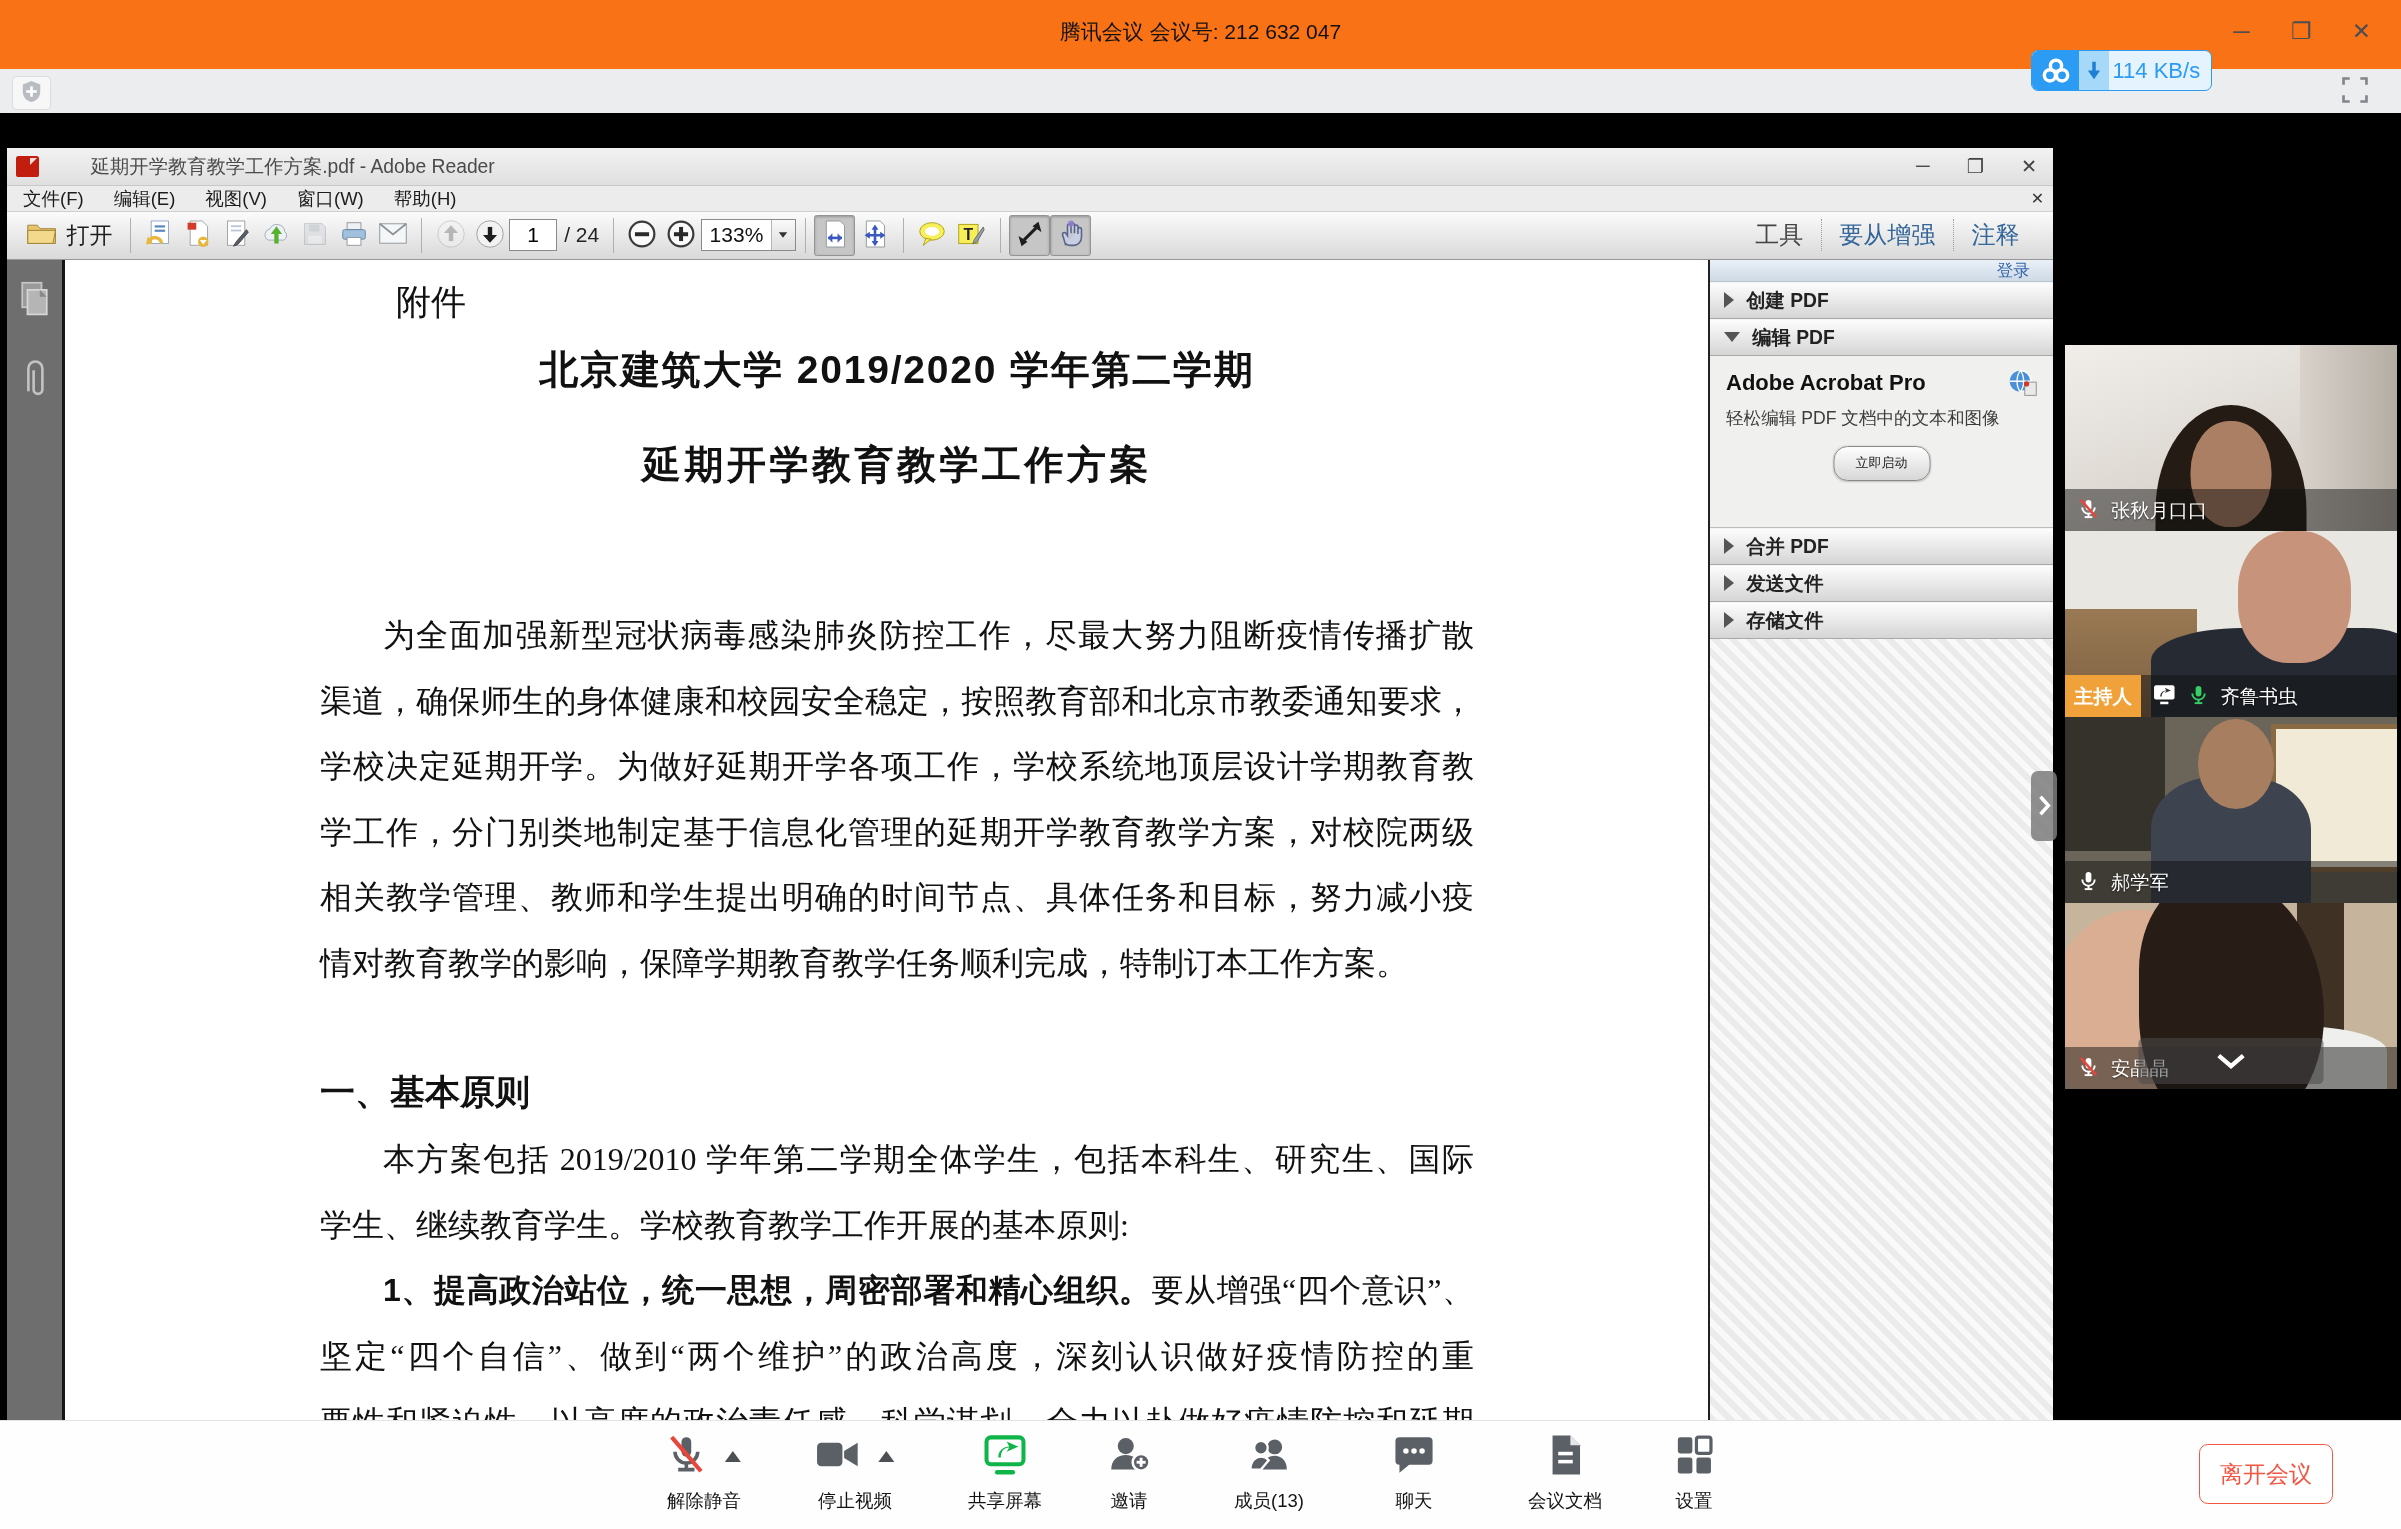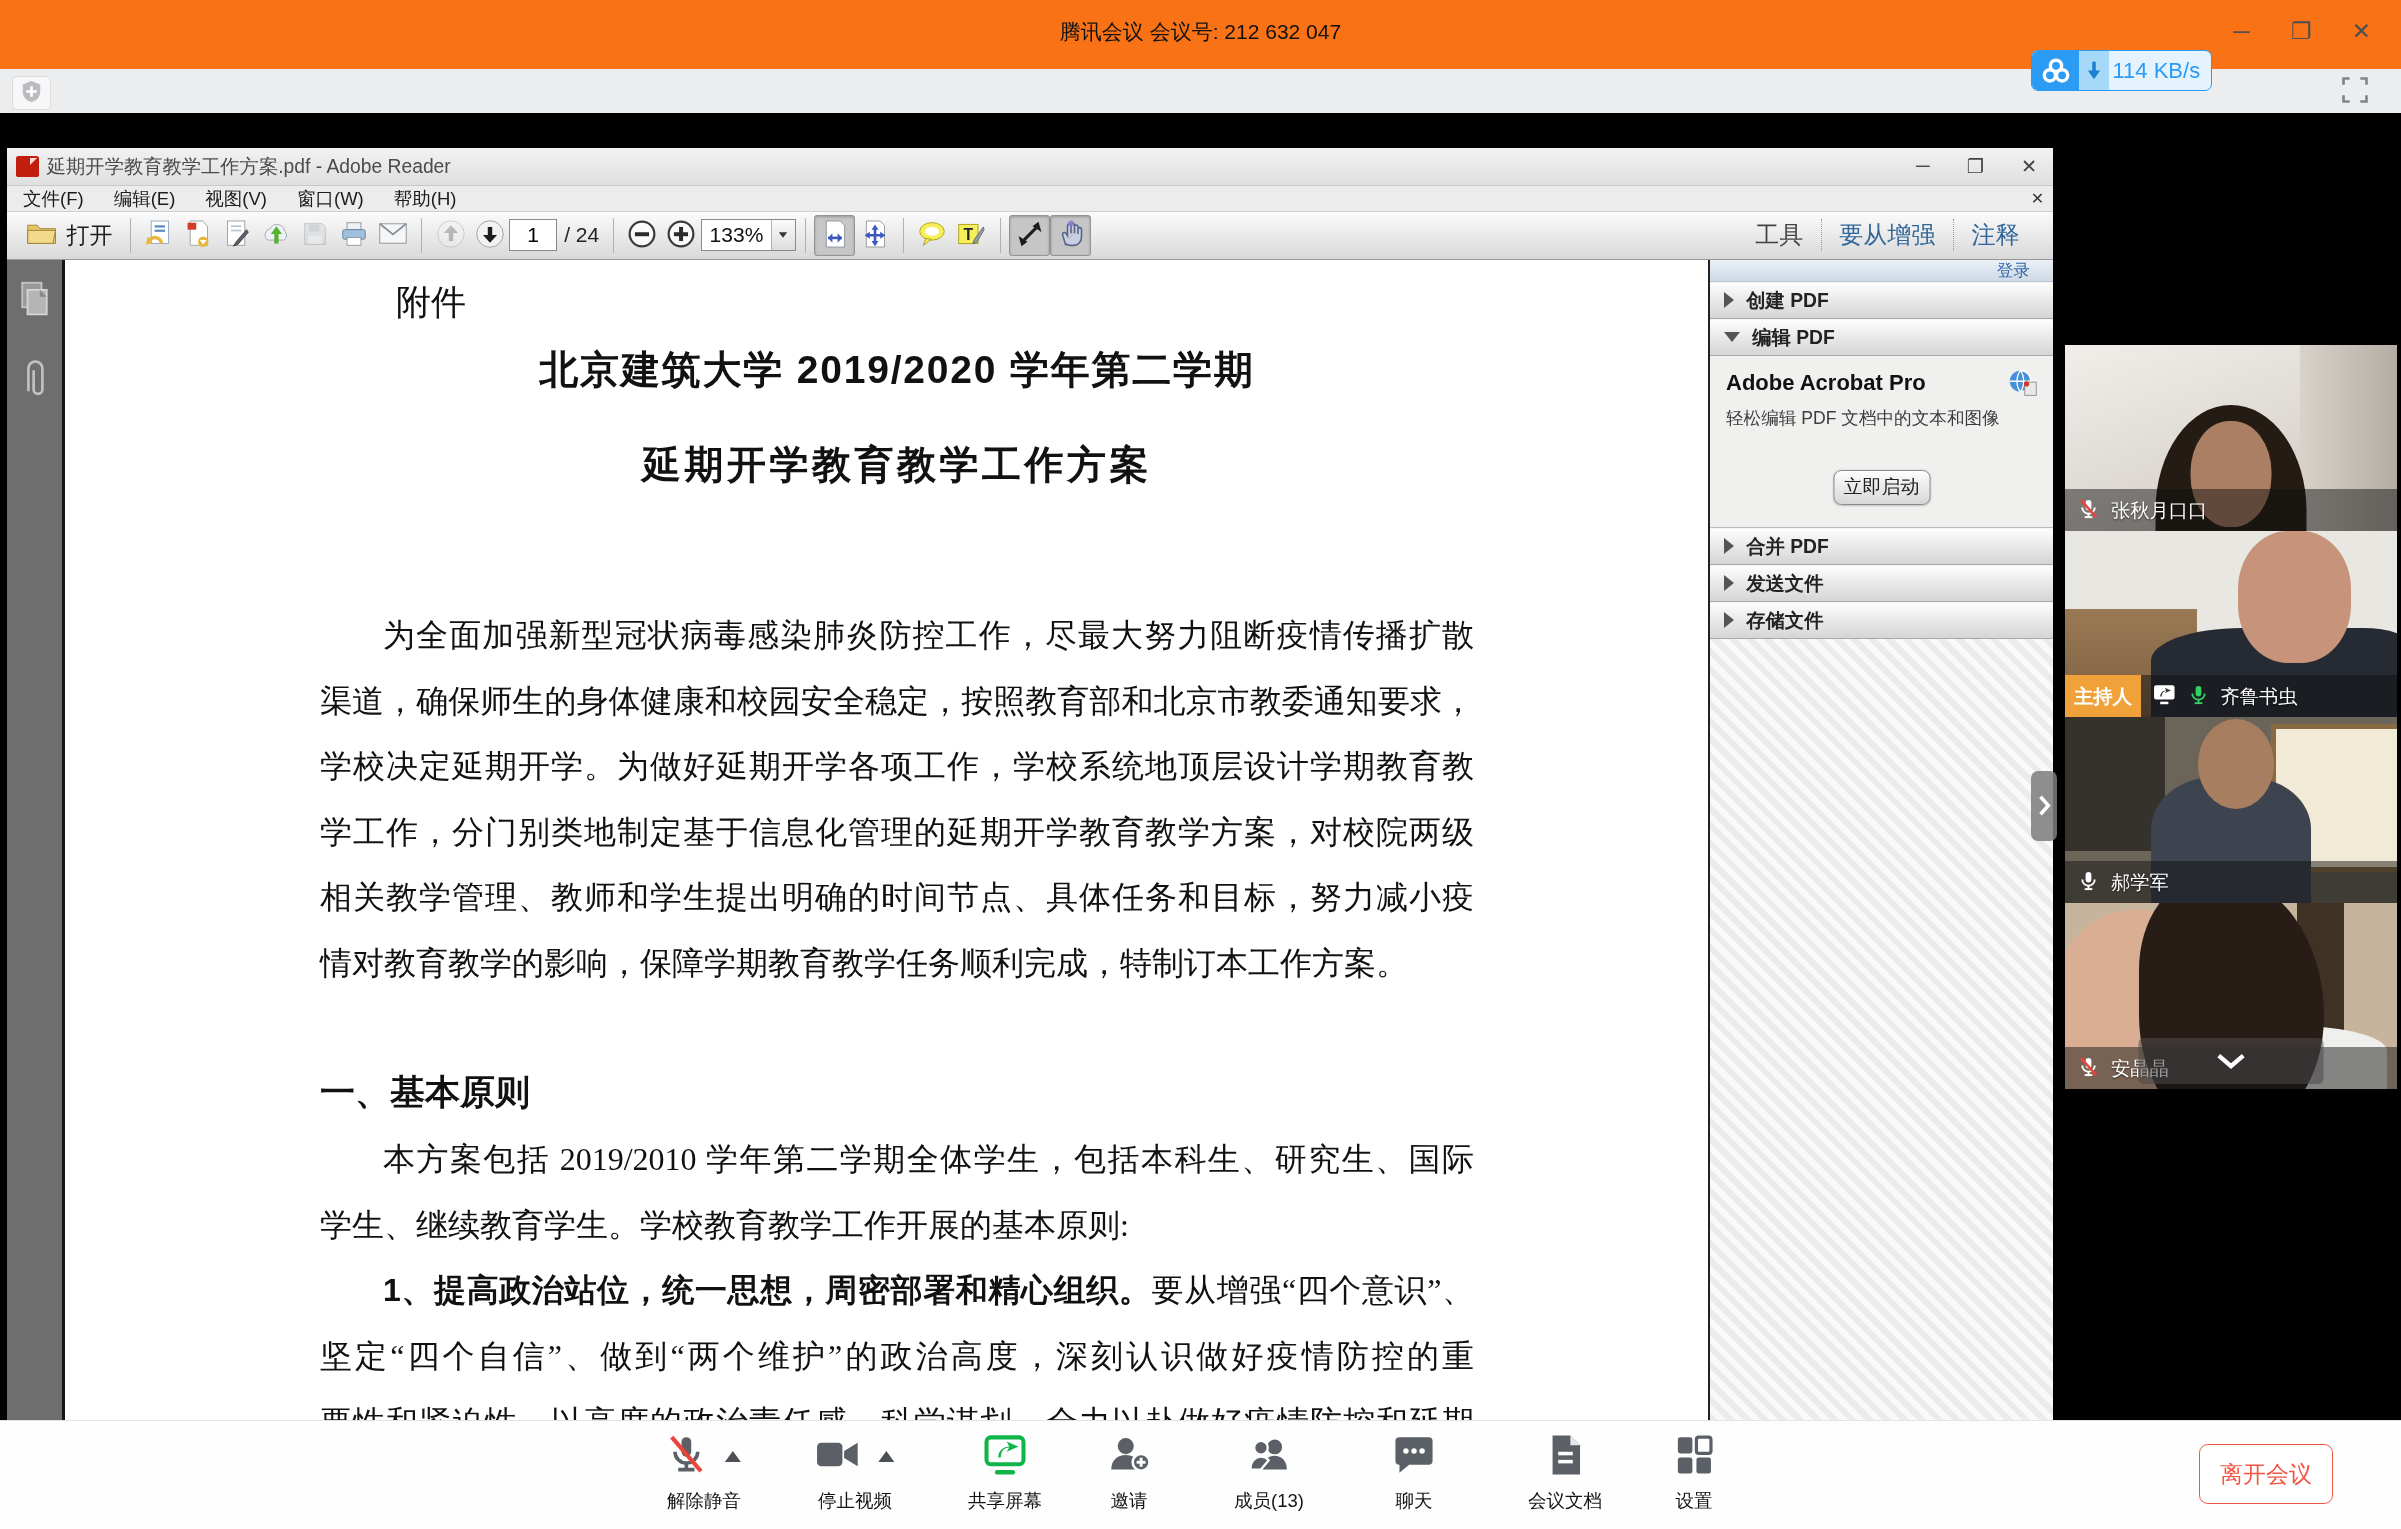--- a/index.html
+++ b/index.html
@@ -23,21 +23,21 @@
   .net-badge .dl{width:30px;background:#a6d8fa;display:flex;align-items:center;justify-content:center;}
   .net-badge .spd{flex:1;display:flex;align-items:center;color:#2b9bf4;font-size:22px;padding-left:3.5px;}
   .fs-btn{position:absolute;left:2337px;top:5.3px;width:35px;height:35px;display:flex;align-items:center;justify-content:center;}
 
   
   .screen{position:absolute;left:0;top:113px;width:2401px;height:1308px;background:#000;}
 
   
   .reader{position:absolute;left:7px;top:35px;width:2046px;height:1270px;background:#e9e9e9;}
   .r-titlebar{height:37px;background:linear-gradient(#f2f2f2,#dfdfdf);display:flex;align-items:center;
-            padding:0 8.8px;border-bottom:0.9px solid #c8c8c8;}
+            padding:0 8.8px;border-bottom:0.9px solid #c8c8c8;gap:44px;}
   .r-titlebar .pdficon{width:23px;height:21px;background:#c11e0f;border-radius:2.6px;position:relative;margin-right:8px;}
   .r-titlebar .pdficon:after{content:"";position:absolute;right:1.8px;top:1.8px;border-left:7px solid #fff;
             border-bottom:7px solid transparent;opacity:.85;}
   .r-titlebar .rtitle{font-size:19.3px;color:#4b4b4b;}
   .r-winbtns{margin-left:auto;display:flex;gap:37px;padding-right:7px;color:#444;font-size:19.3px;}
   .r-menubar{height:24.6px;background:#ececec;display:flex;align-items:center;gap:30px;padding:0 16px;
             font-size:18.5px;color:#1c1c1c;border-bottom:0.9px solid #cfcfcf;position:relative;}
   .r-menubar .doc-close{position:absolute;right:8.8px;font-size:16px;color:#333;}
   .r-toolbar{height:47px;background:linear-gradient(#fbfbfb,#d9d9d9);border-bottom:0.9px solid #979797;
             display:flex;align-items:center;padding:0 10.6px;}
@@ -92,23 +92,23 @@
           border-bottom:0.9px solid #a9a9a9;display:flex;align-items:center;padding-left:14px;gap:12.3px;}
   .prow .lbl{font-size:19.3px;color:#222;font-weight:bold;}
   .tri-r{width:0;height:0;border-top:8px solid transparent;border-bottom:8px solid transparent;
           border-left:10.6px solid #555;}
   .tri-d{width:0;height:0;border-left:8px solid transparent;border-right:8px solid transparent;
           border-top:10.6px solid #555;}
   .promo{height:157px;background:#f0f0ef;border-bottom:0.9px solid #bcbcbc;position:relative;padding:14px 16px 0 16px;}
   .promo .ptitle{font-size:22px;font-weight:bold;color:#111;}
   .promo .pdesc{font-size:17.6px;color:#3c3c3c;margin-top:10.6px;}
   .promo .launch{position:absolute;left:50%;transform:translateX(-50%);top:90px;width:95px;height:33px;
-          background:linear-gradient(#fefefe,#d7d7d7);border:0.9px solid #8a8a8a;border-radius:8px;
-          display:flex;align-items:center;justify-content:center;font-size:19px;color:#222;
-          box-shadow:0 0.9px 1.8px rgba(0,0,0,.2);margin-top:24px;}
+          background:linear-gradient(#fefefe,#d7d7d7);border:0.9px solid #8a8a8a;border-radius:14px;
+          display:flex;align-items:center;justify-content:center;font-size:13px;color:#222;
+          box-shadow:0 0.9px 1.8px rgba(0,0,0,.2);}
   .promo .picn{position:absolute;right:14px;top:12.3px;}
   .hatch{flex:1;background:repeating-linear-gradient(45deg,#ebebeb 0 6.2px,#f9f9f9 6.2px 12.3px);}
   .collapse-btn{position:absolute;right:-3.5px;top:511px;width:26px;height:70px;
           background:rgba(125,125,125,.85);border-radius:7px;display:flex;align-items:center;
           justify-content:center;z-index:5;}
 
   
   .videos{position:absolute;left:2065px;top:345px;width:332px;}
   .vtile{position:relative;width:332px;height:186px;overflow:hidden;background:#222;}
   .vtile .abs{position:absolute;}

